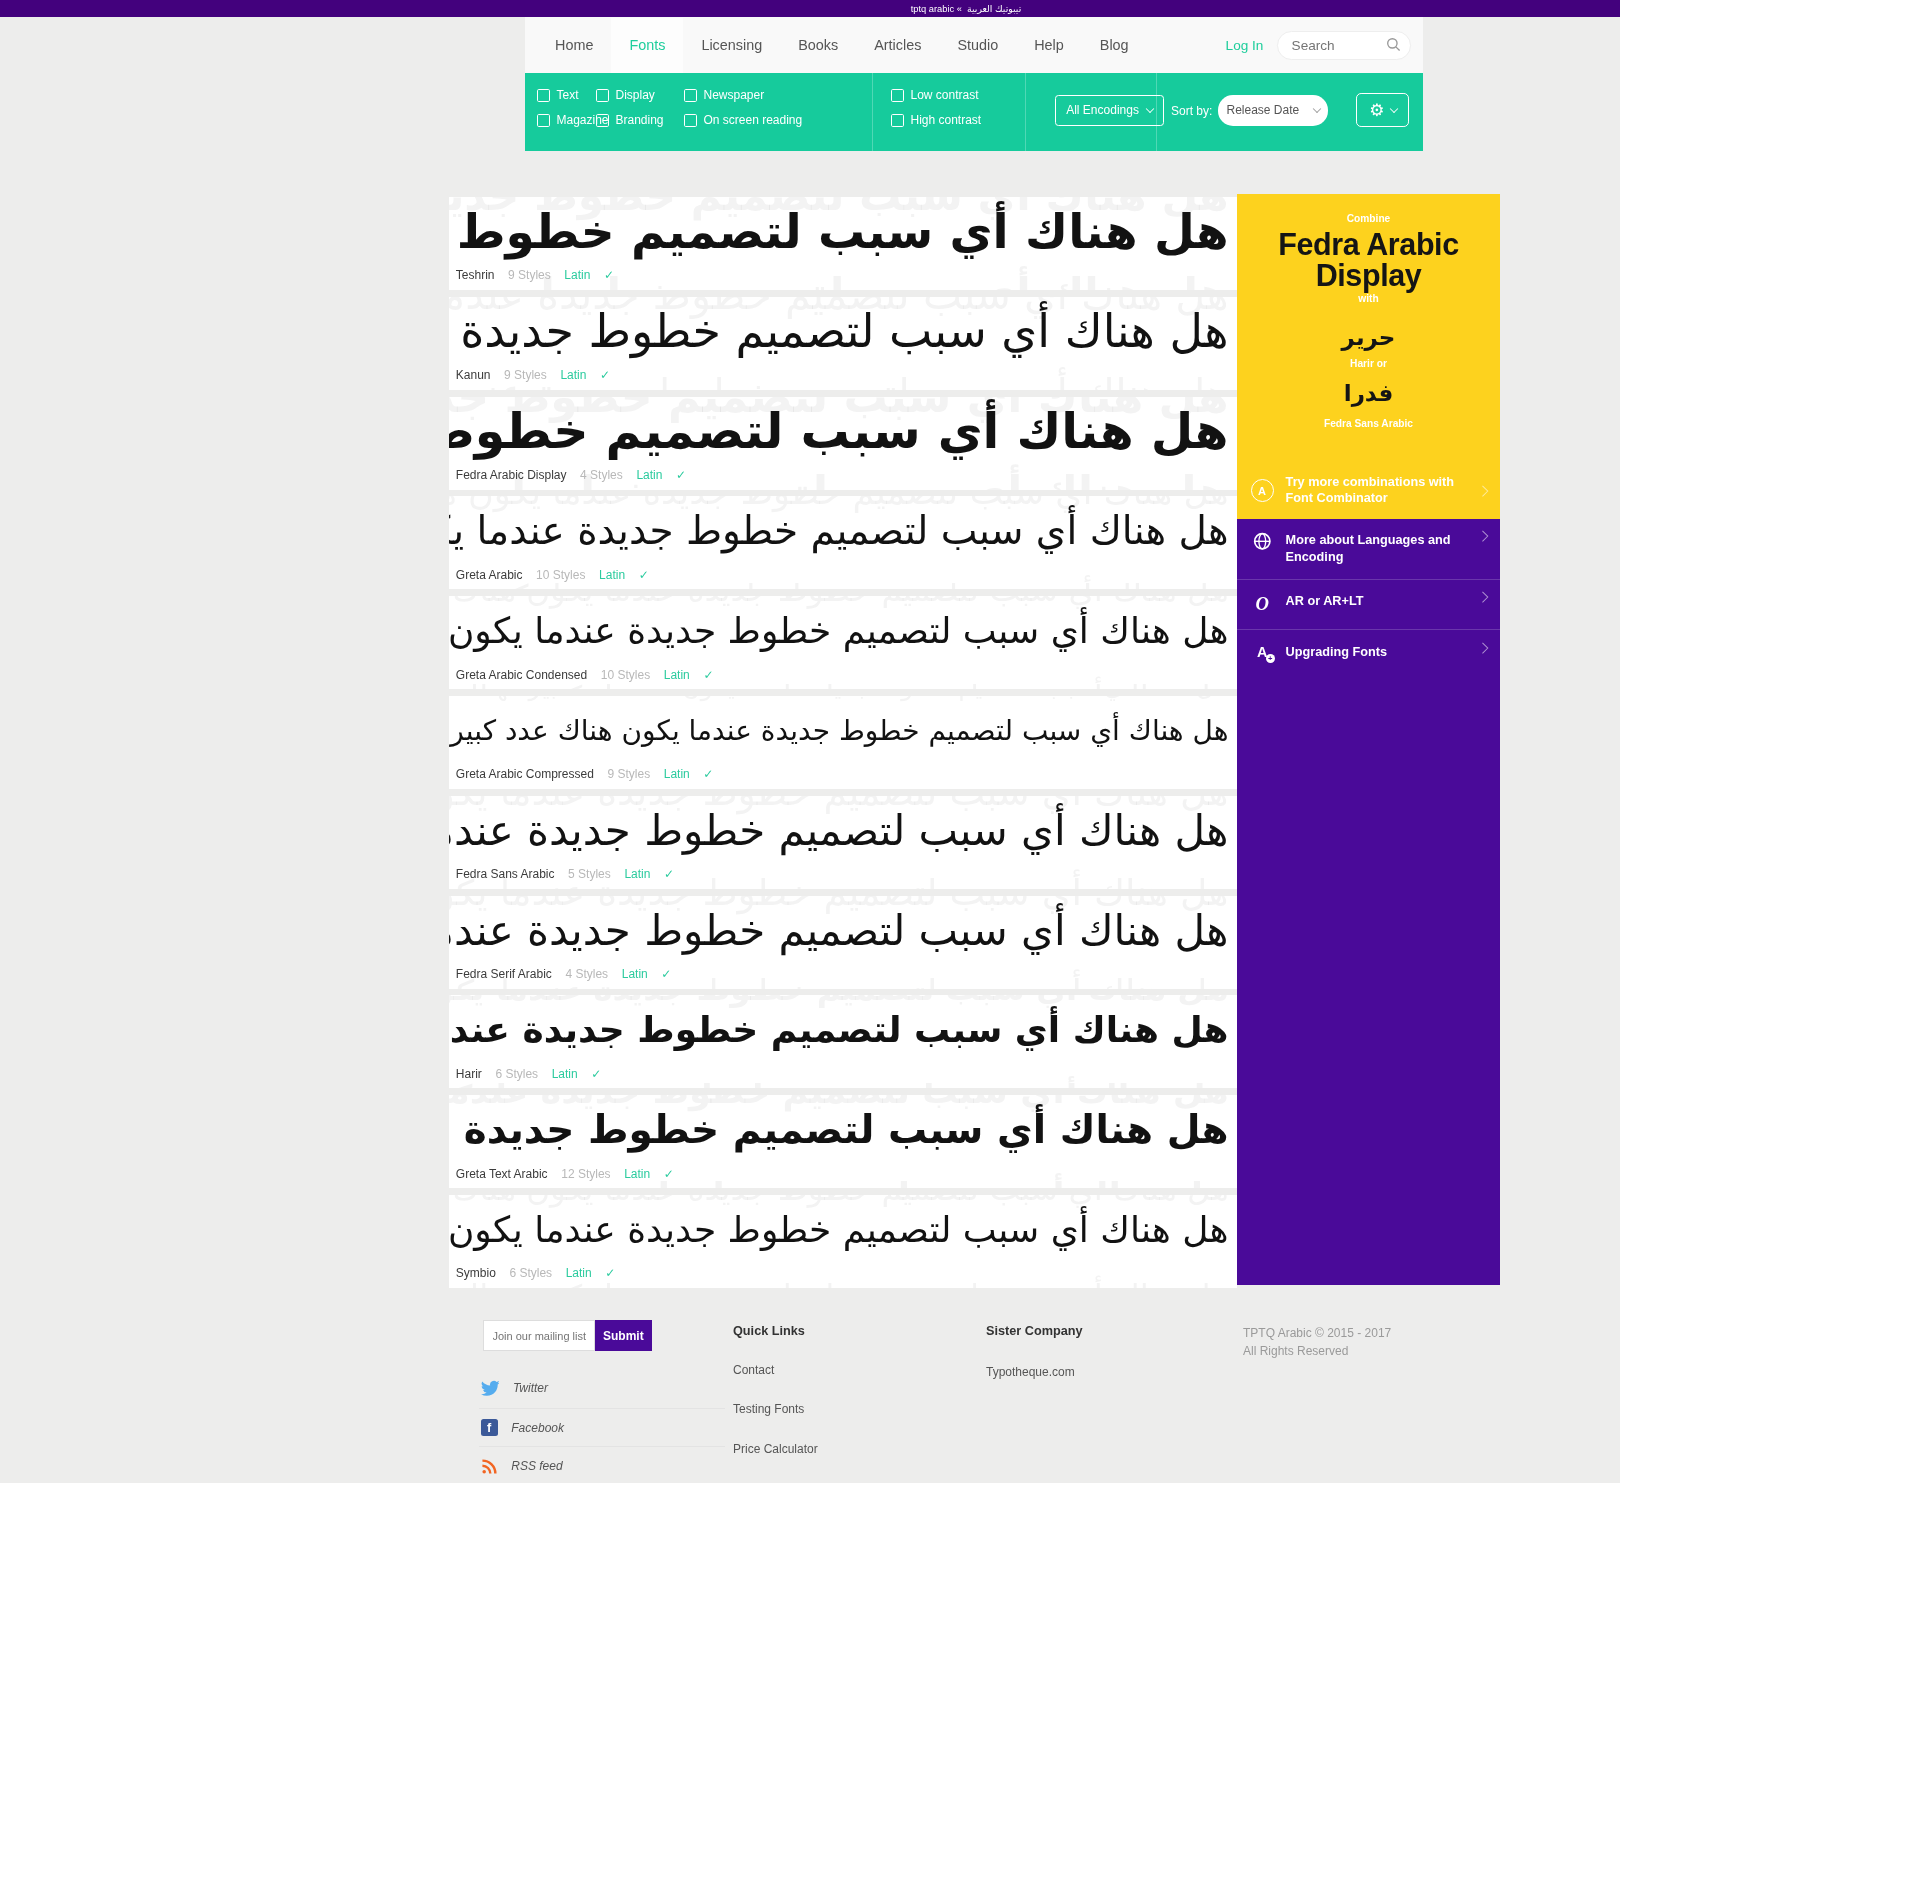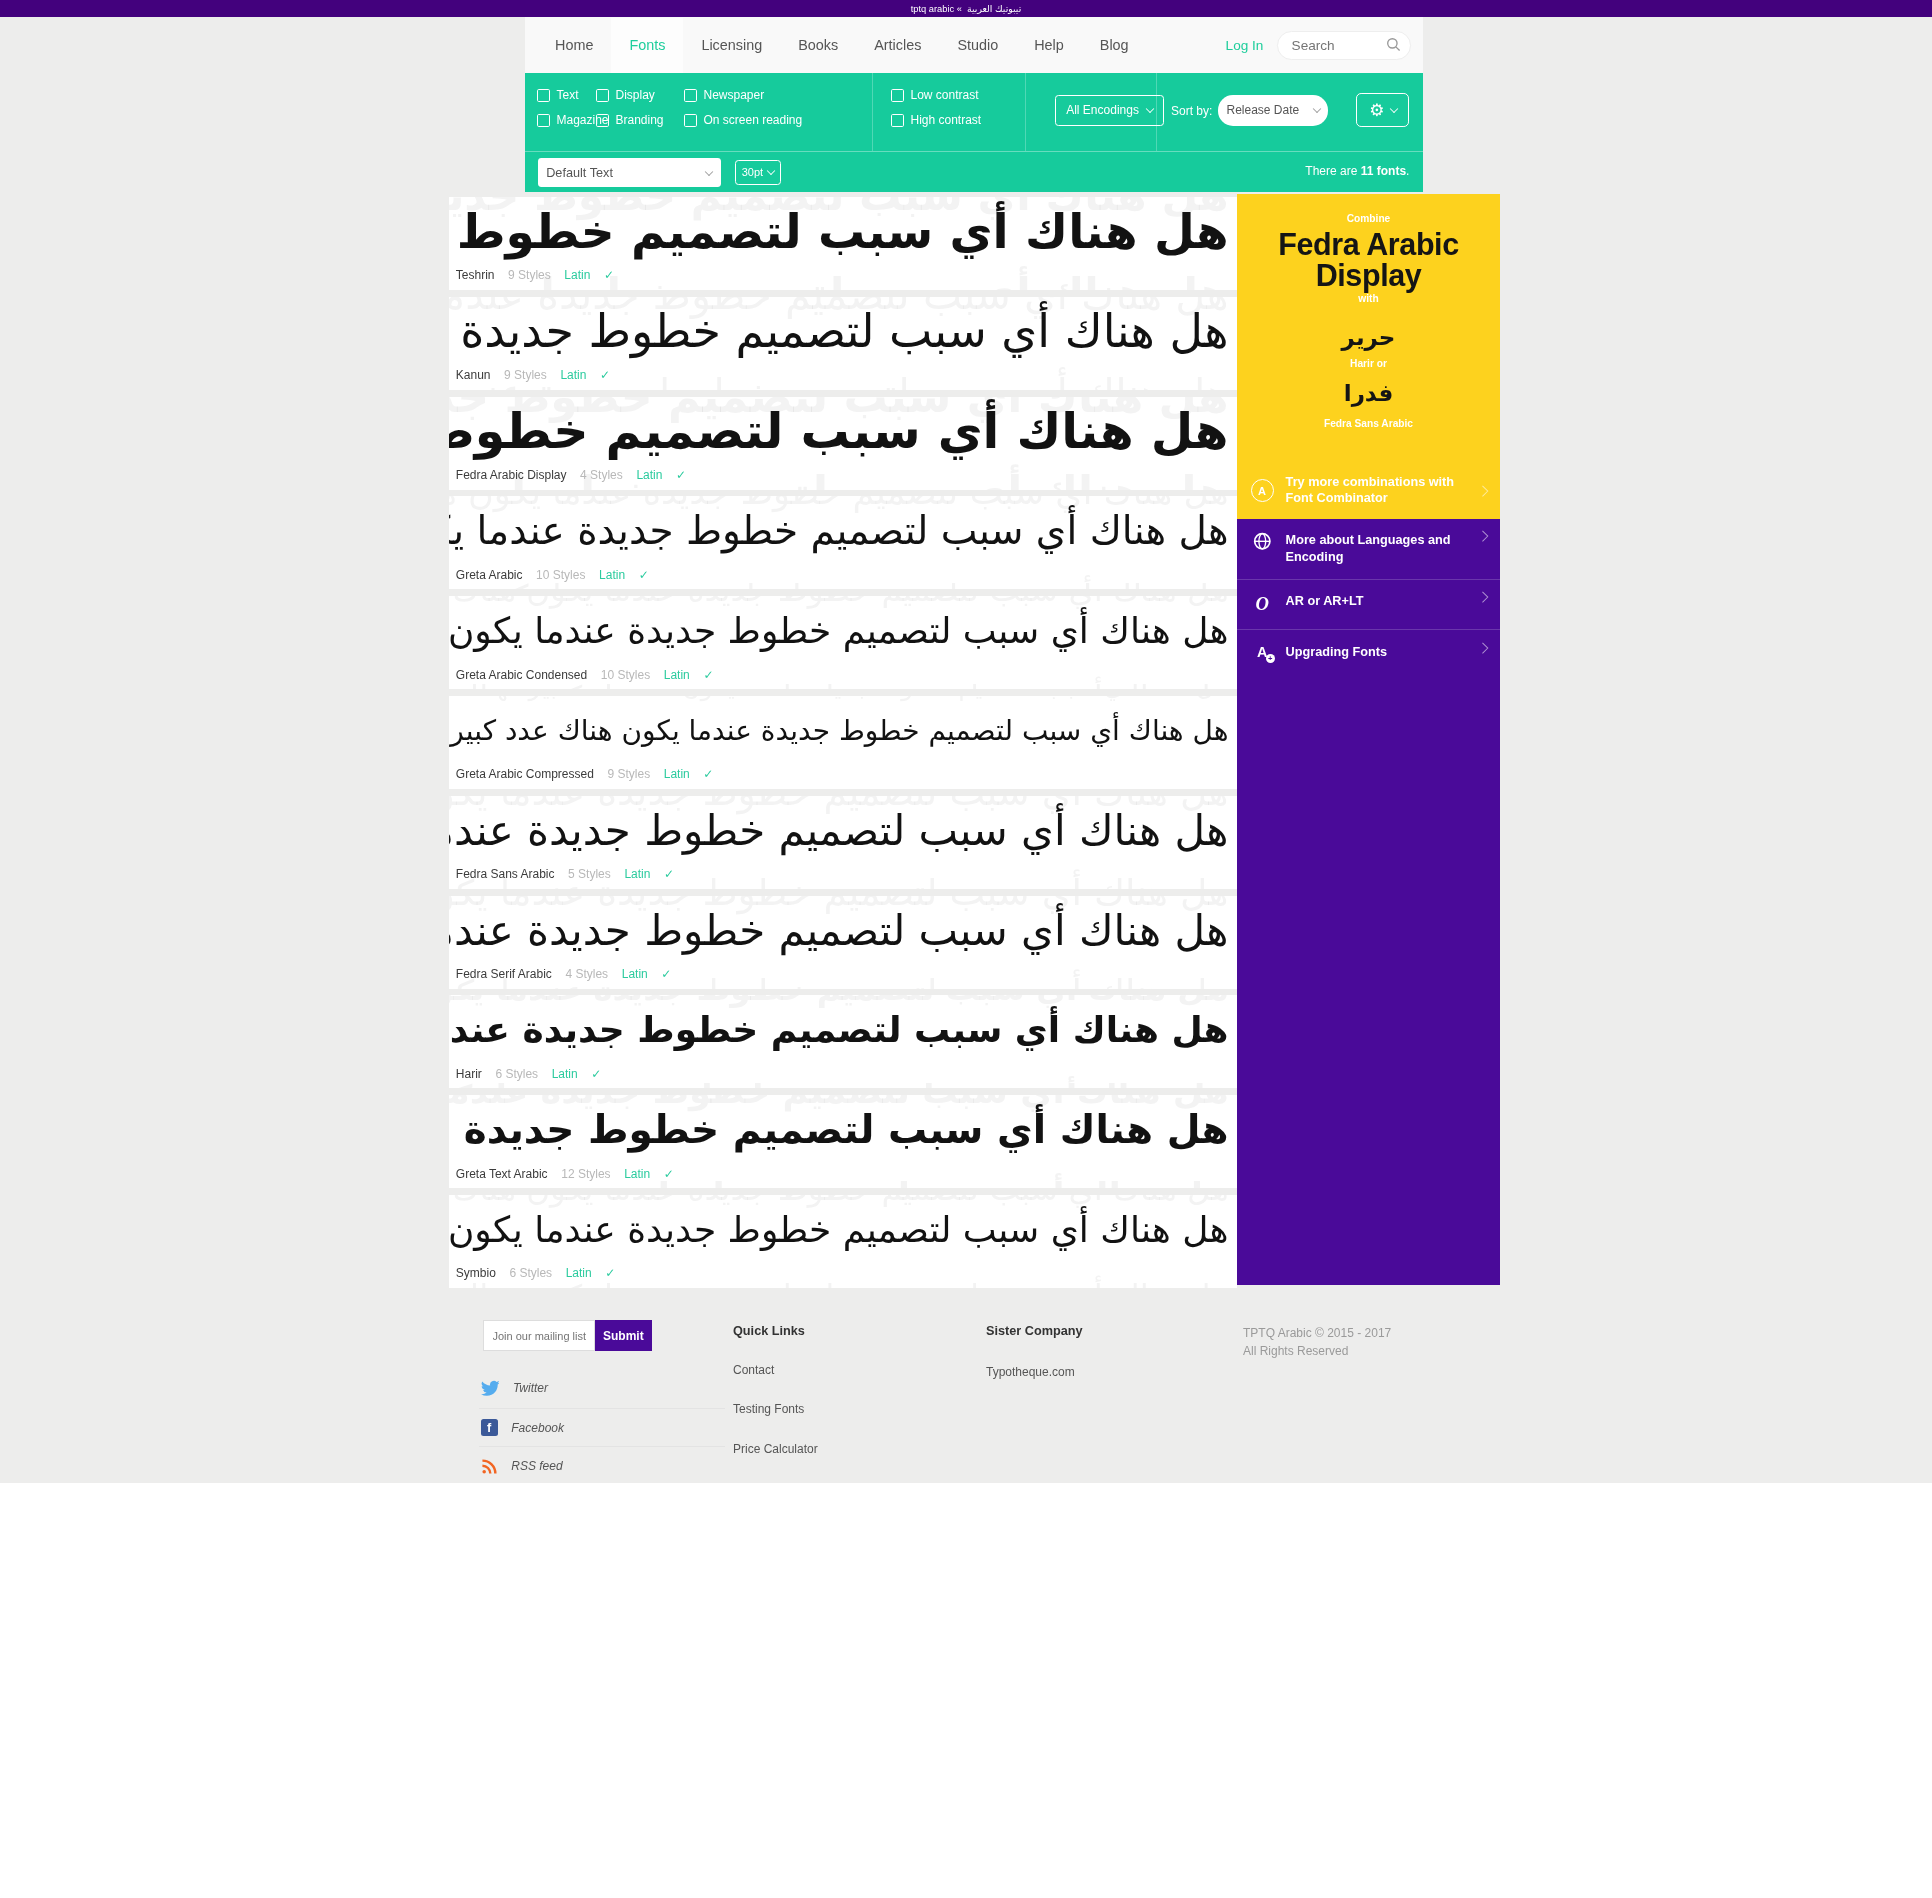--- a/index.html
+++ b/index.html
@@ -1,18 +1,18 @@
 <!DOCTYPE html>
 <html style="font-size:13.6px"><head>
 <meta charset="utf-8">
 <style>
   * { margin:0; padding:0; box-sizing:border-box; }
   html,body { background:#fff; }
   body { font-family:"Liberation Sans","DejaVu Sans",sans-serif; }
-  .canvas { position:relative; width:1932px; height:1898px; background:#fff; overflow:hidden; }
+  .canvas { position:relative; width:1620px; height:1898px; background:#fff; overflow:hidden; }
   .grey-bg { position:absolute; left:0; top:17px; width:1932px; height:1466px; background:#ededec; }
 
   
   .topbar { position:absolute; left:0; top:0; width:1932px; height:17px; background:#43017d;
             display:flex; align-items:center; justify-content:center; gap:5.1px;
             color:#fff; font-size:9.3px; }
 
   
   .nav { position:absolute; left:525px; top:17px; width:898px; height:56px; background:#f9f9f9;
          display:flex; align-items:center; padding:0 12px; }
@@ -215,31 +215,20 @@
     <div class="sort-select">
       <span>Release Date</span>
       <span class="chev grey"></span>
     </div>
     <div class="gear-btn">
       <span class="gear-glyph">⚙</span>
       <span class="chev"></span>
     </div>
   </div>
 
-  <div class="optionsbar">
-    <div class="text-select">
-      <span>Default Text</span>
-      <span class="chev grey"></span>
-    </div>
-    <div class="size-select">
-      <span>30pt</span>
-      <span class="chev"></span>
-    </div>
-    <div class="fontcount"><span>There are </span><b>11 fonts</b><span>.</span></div>
-  </div>
 
   <div class="fontlist" id="fontlist">
     <div class="font-row">
       <div class="ghost g-top">هل هناك أي سبب لتصميم خطوط جديدة عندما يكون هناك عدد كبير كهذا منها متاح فعلا للتحميل. لقد حان وقت توضيح دافع رسم خطوط جديدة</div>
       <div class="sample">هل هناك أي سبب لتصميم خطوط جديدة عندما يكون هناك عدد كبير كهذا منها متاح فعلا للتحميل. لقد حان وقت توضيح دافع رسم خطوط جديدة</div>
       <div class="ghost g-bot">هل هناك أي سبب لتصميم خطوط جديدة عندما يكون هناك عدد كبير كهذا منها متاح فعلا للتحميل. لقد حان وقت توضيح دافع رسم خطوط جديدة</div>
       <div class="meta">
         <span class="fname">Teshrin</span>
         <span class="fstyles">9 Styles</span>
         <span class="flatin">Latin</span>

